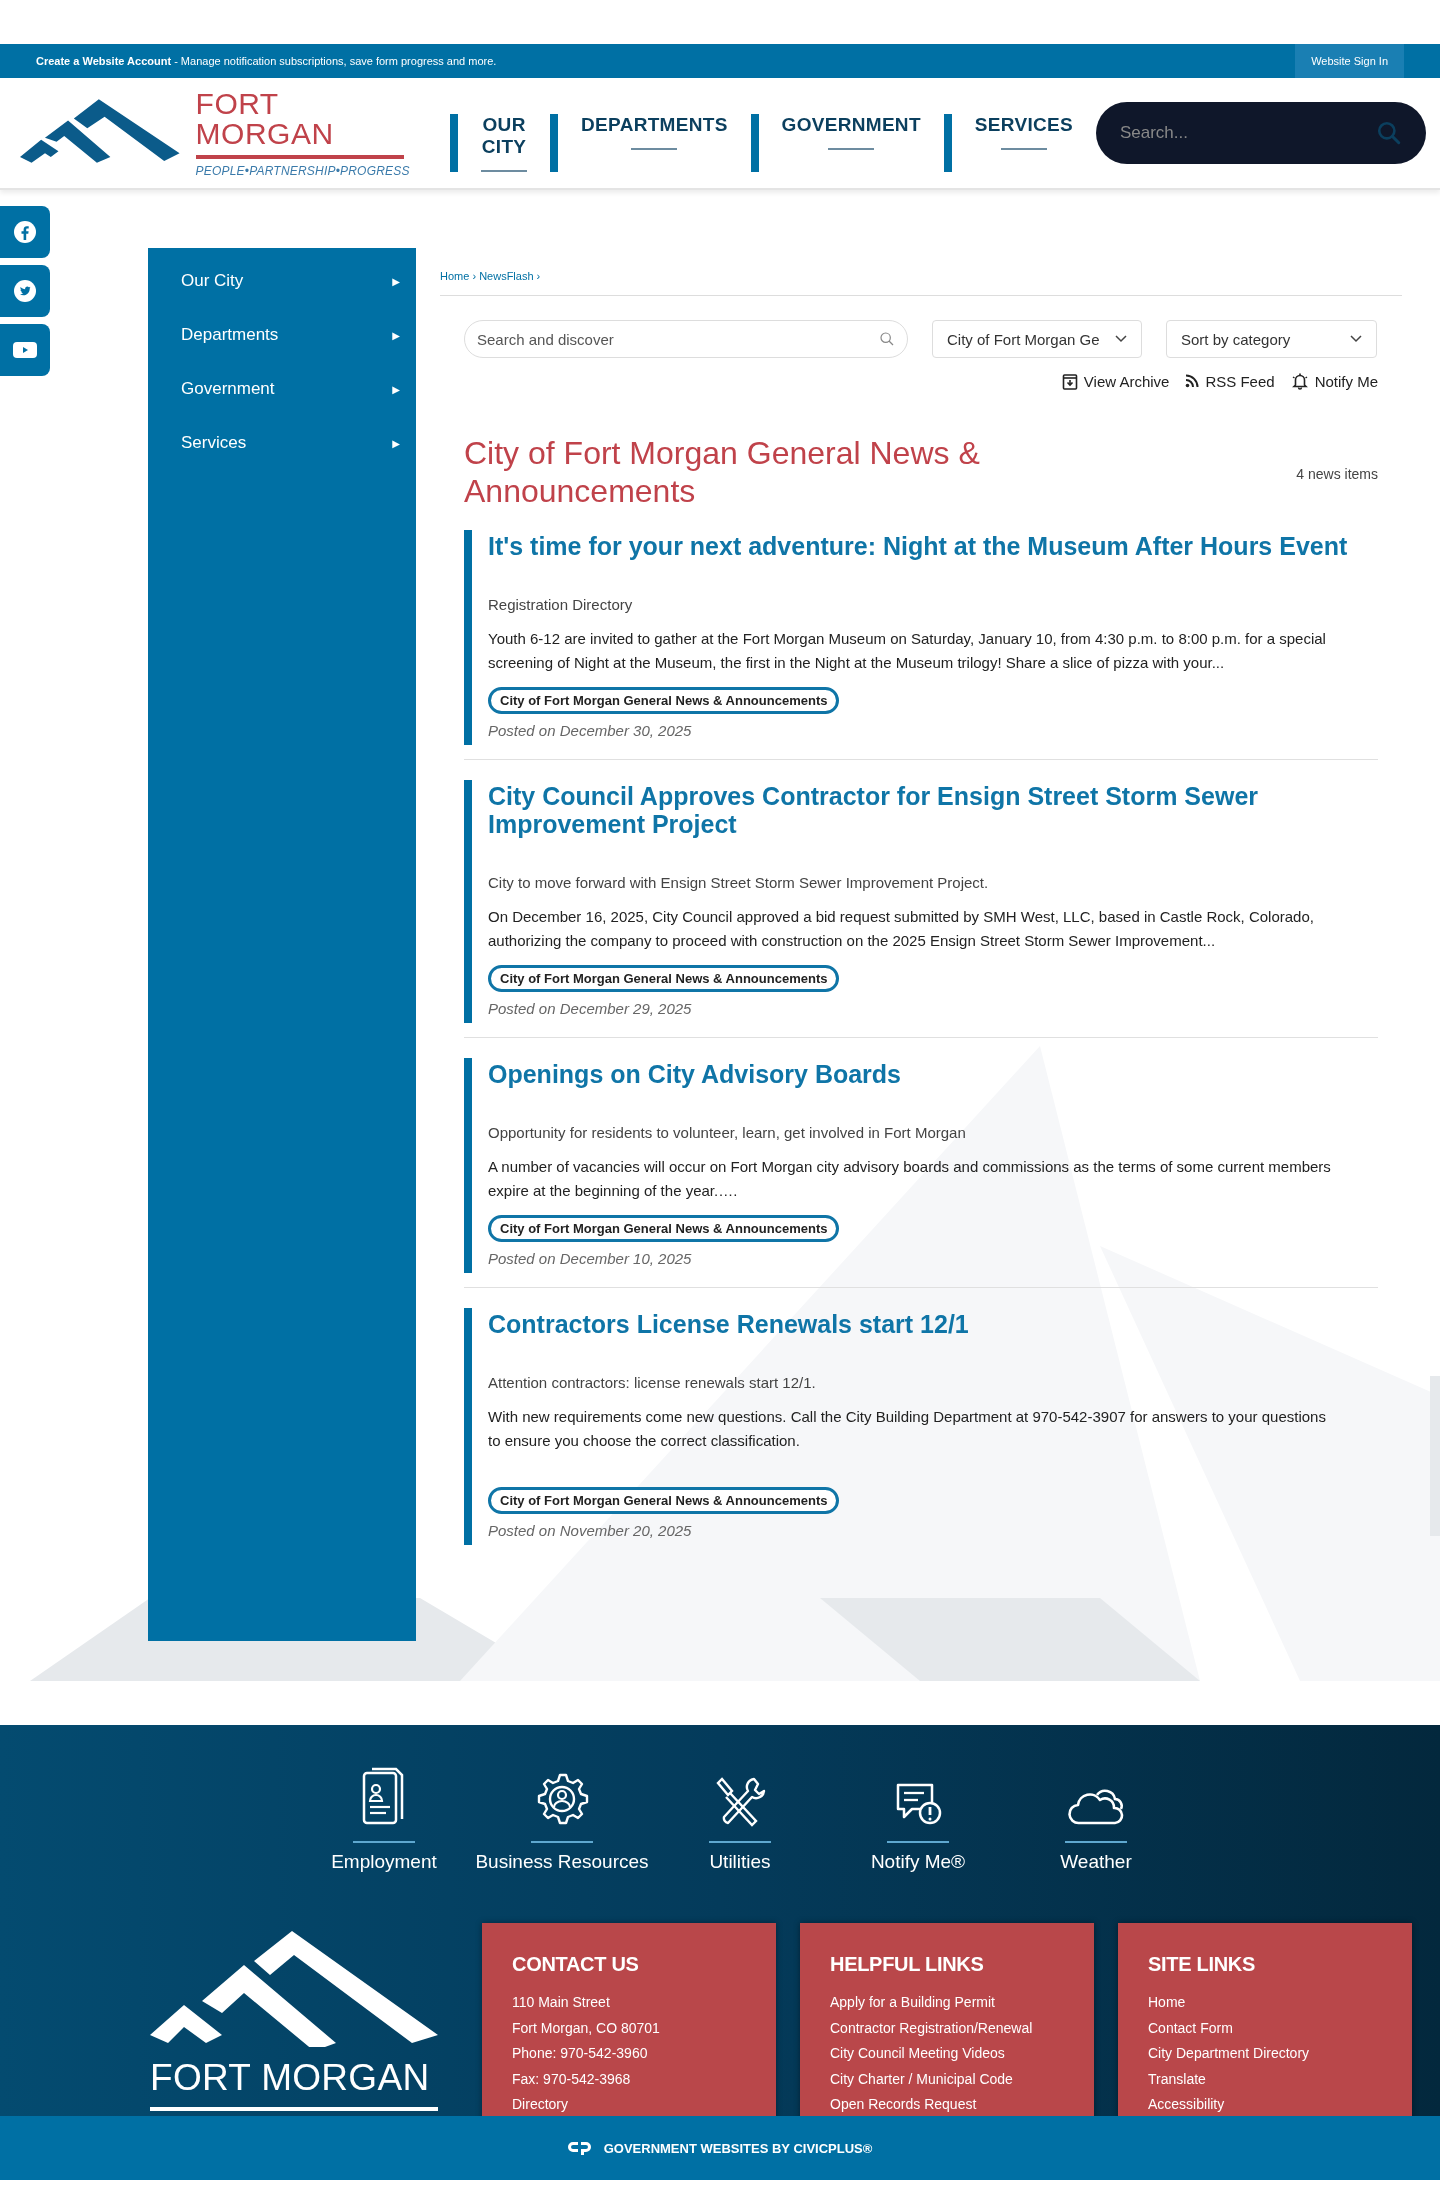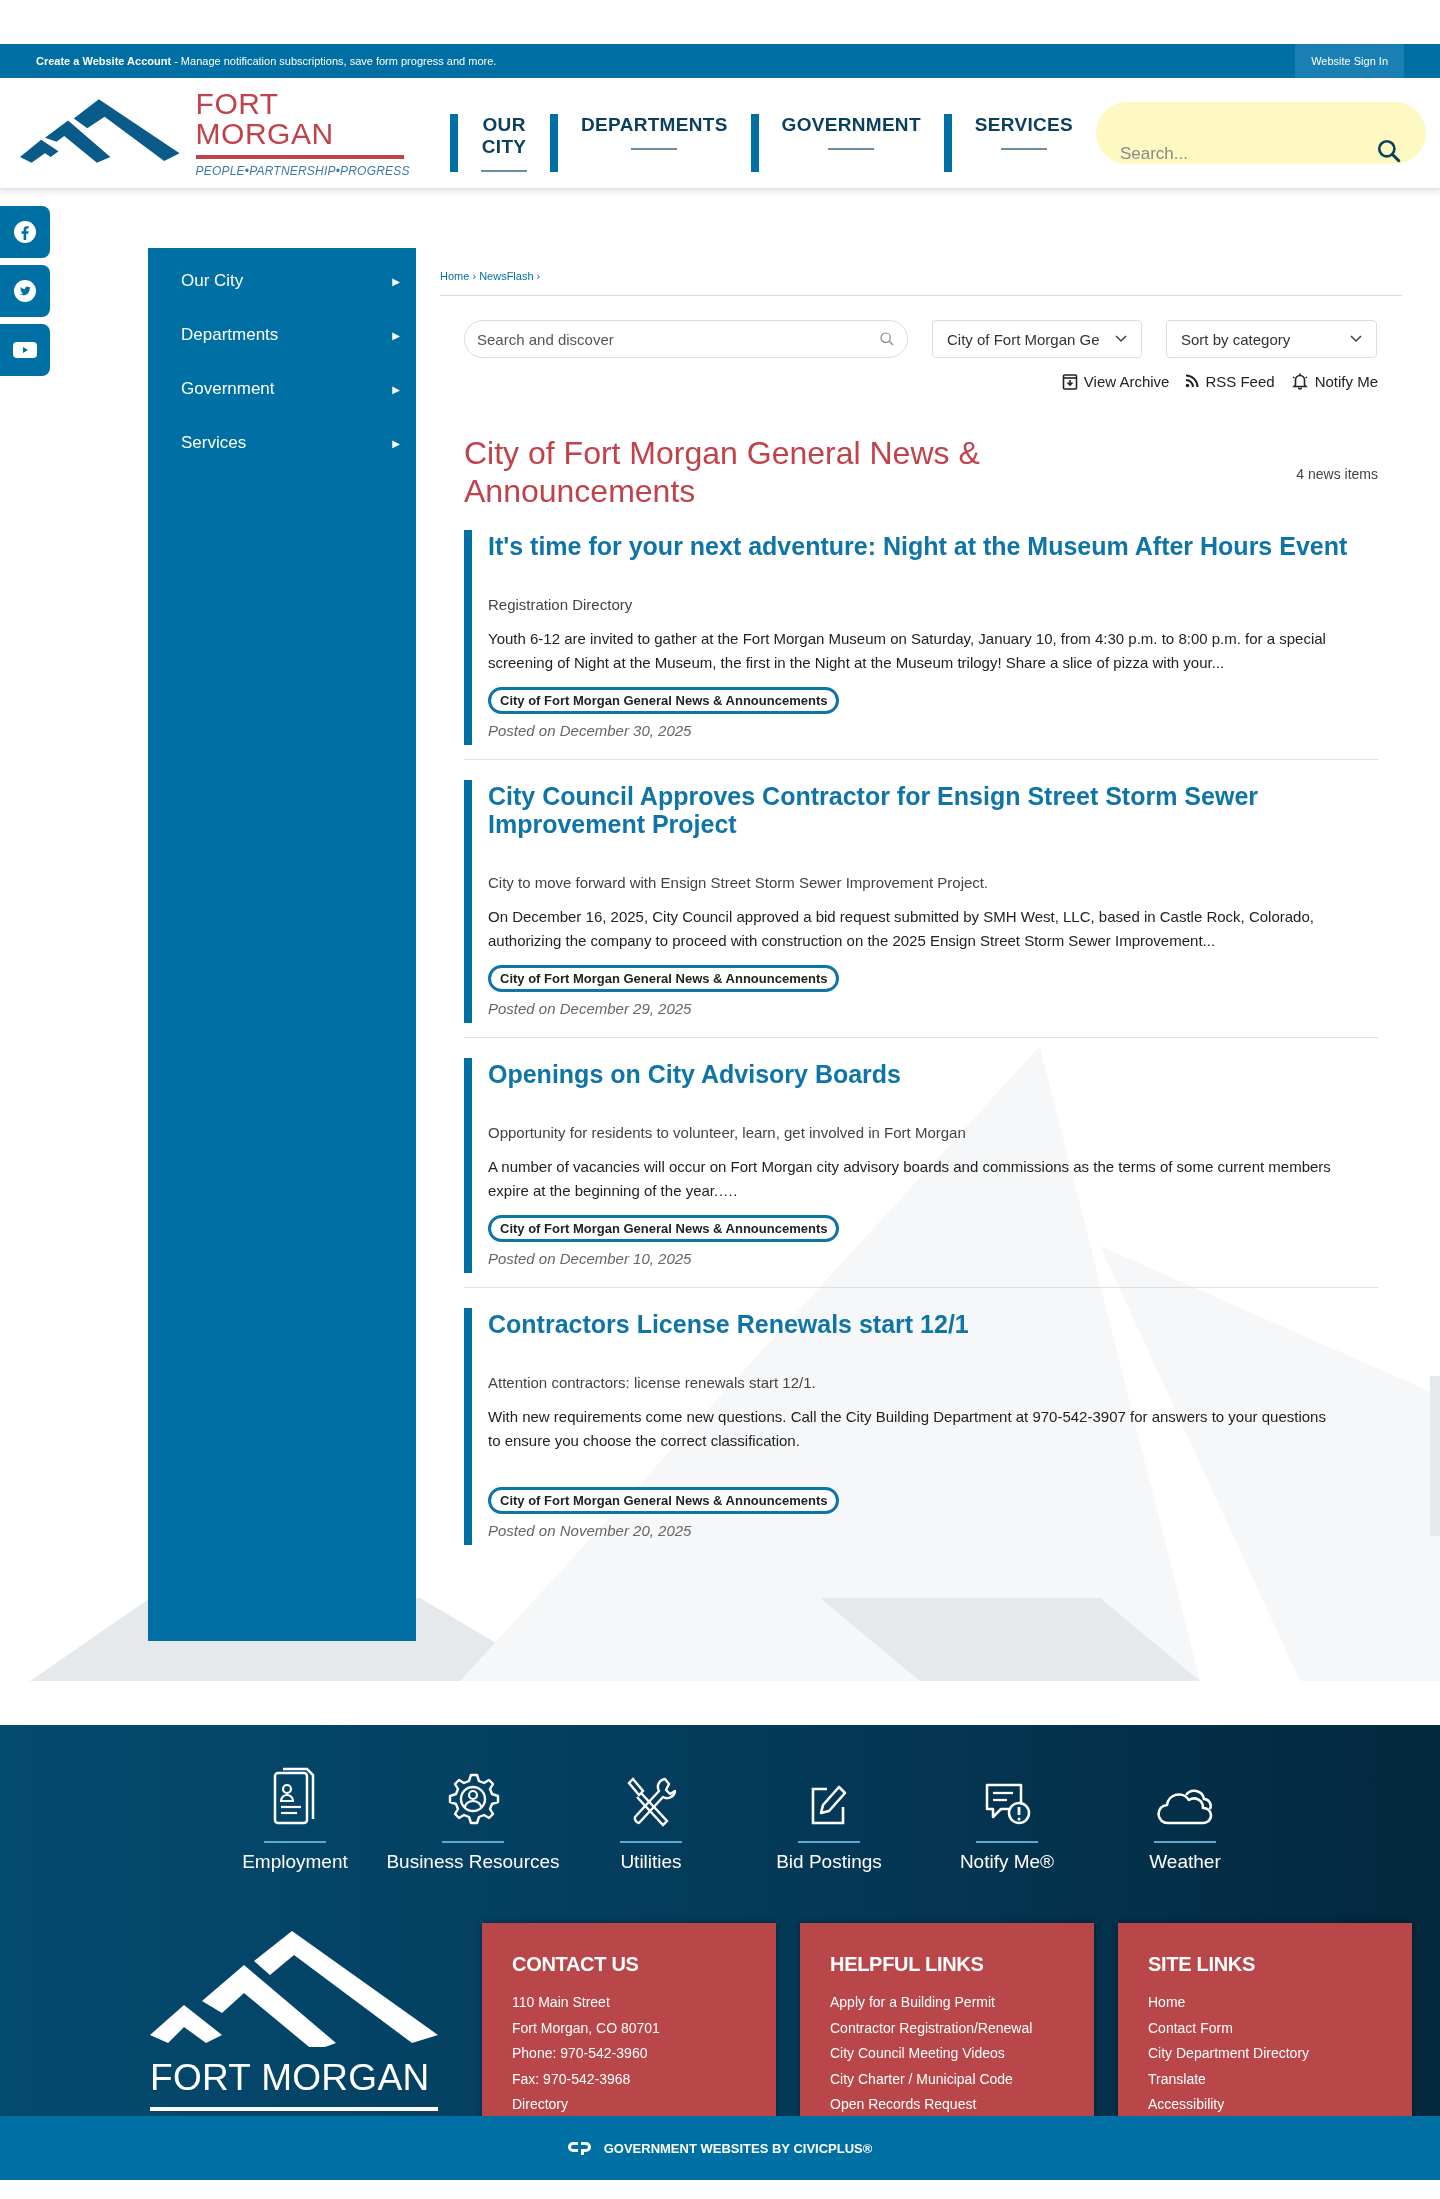--- a/index.html
+++ b/index.html
@@ -15,21 +15,21 @@
   .header { height: 112px; background: #fff; display: flex; align-items: center; padding: 0 14px 0 20px; box-shadow: 0 3px 5px rgba(0,0,0,0.08); position: relative; z-index: 3; border-bottom: 2px solid #e4e4e4;}
   .logo { display: flex; align-items: center; width: 400px; }
   .logo svg { width: 166px; height: 70px; }
   .logo-text { margin-left: 16px; }
   .logo-text .name { color: #c0424a; font-size: 30px; letter-spacing: 0.5px; line-height: 30px; }
   .logo-text .bar { height: 4px; background: #c0424a; margin: 6px 0 5px; width: 208px; }
   .logo-text .tag { color: #3a7aaa; font-size: 12px; font-style: italic; letter-spacing: 0.2px; }
   .mainnav { display: flex; margin-left: 34px; gap: 0; }
   .mainnav .item { padding: 0 23px; text-align: center; color: #0b3f5e; font-size: 19px; font-weight: bold; letter-spacing: 0.3px; }
   .mainnav .item .u { width: 46px; height: 2px; background: #6d8ca0; margin: 12px auto 0; }
-  .search { margin-left: 0; width: 358px; height: 62px; background: #fef9c3; border-radius: 31px; display: flex; align-items: flex-end; padding: 0 24px; justify-content: space-between; margin-left: auto;}
+  .search { margin-left: 0; width: 358px; height: 62px; background: #0f172a; border-radius: 31px; display: flex; align-items: center; padding: 0 24px; justify-content: space-between; margin-left: auto;}
   .search span { color: #888; font-size: 17px; }
 
   
   .bgdeco { position: absolute; left: 0; top: 146px; width: 1440px; height: 1535px; z-index: 0; pointer-events: none; }
 
   
   .social { position: absolute; left: 0; top: 206px; z-index: 4; }
   .social .s { width: 50px; height: 52px; background: #0070a4; border-radius: 0 8px 8px 0; margin-bottom: 7px; display: flex; align-items: center; justify-content: center; }
 
   
@@ -305,30 +305,20 @@
             <path d="M8 4l10 12-4 4L4 8z" fill="none" stroke="#fff" stroke-width="2.4"></path>
             <path d="M16 18l26 28-4 4-26-28" fill="none" stroke="#fff" stroke-width="2.4"></path>
             <path d="M40 4a8 8 0 0 0-6 12L10 42a5 5 0 0 0 4 6l24-26a8 8 0 0 0 12-6l-5 3-4-4 3-6z" fill="none" stroke="#fff" stroke-width="2.4" stroke-linejoin="round"></path>
           </svg>
         </div>
       <div class="ln"></div>
       <div class="lbl">Utilities</div>
     </div>
     <div class="q">
       <div class="ico">
-          <svg width="40" height="44" viewBox="0 0 40 44">
-            <path d="M18 6H4v34h30V24" fill="none" stroke="#fff" stroke-width="2.6"></path>
-            <path d="M30 4l6 6-16 18-8 2 2-8z" fill="none" stroke="#fff" stroke-width="2.6" stroke-linejoin="round"></path>
-          </svg>
-        </div>
-      <div class="ln"></div>
-      <div class="lbl">Bid Postings</div>
-    </div>
-    <div class="q">
-      <div class="ico">
           <svg width="48" height="46" viewBox="0 0 48 46">
             <path d="M4 4h34v24H18l-8 8v-8H4z" fill="none" stroke="#fff" stroke-width="2.5" stroke-linejoin="round"></path>
             <line x1="10" y1="12" x2="30" y2="12" stroke="#fff" stroke-width="2.3"></line>
             <line x1="10" y1="19" x2="24" y2="19" stroke="#fff" stroke-width="2.3"></line>
             <circle cx="36" cy="32" r="10" fill="#043b5b" stroke="#fff" stroke-width="2.5"></circle>
             <line x1="36" y1="26" x2="36" y2="34" stroke="#fff" stroke-width="2.8"></line>
             <circle cx="36" cy="38" r="1.5" fill="#fff"></circle>
           </svg>
         </div>
       <div class="ln"></div>

